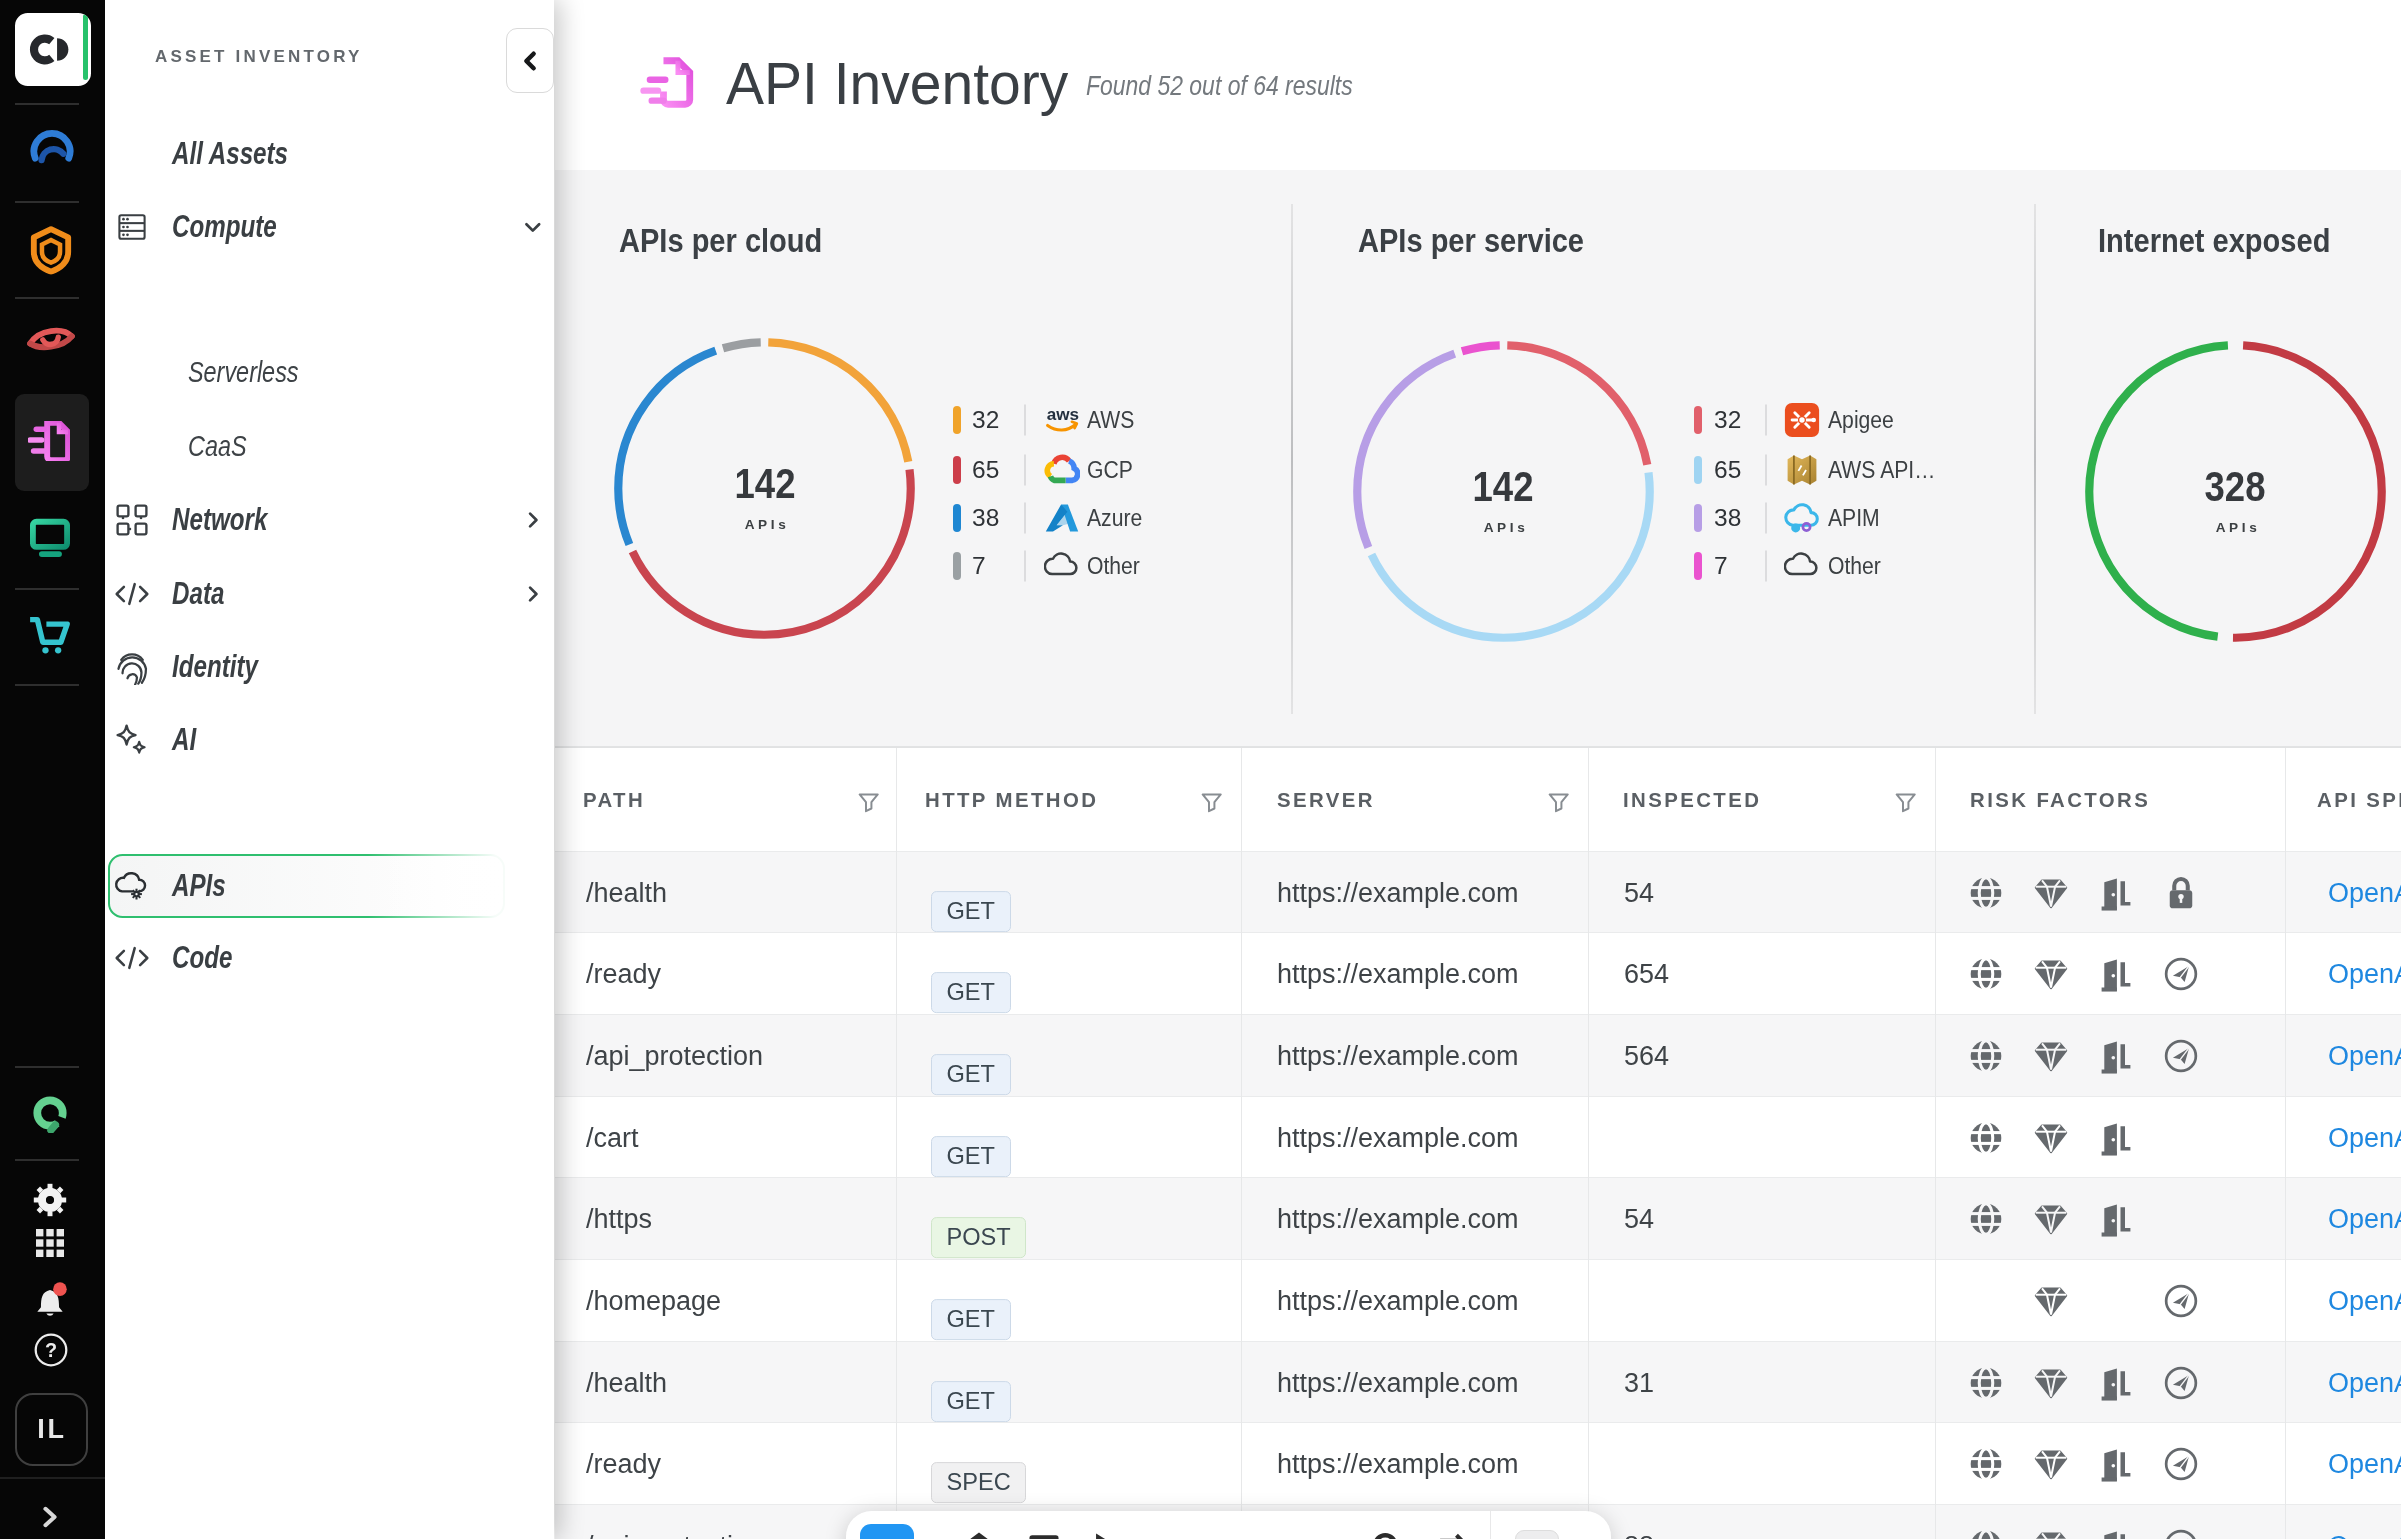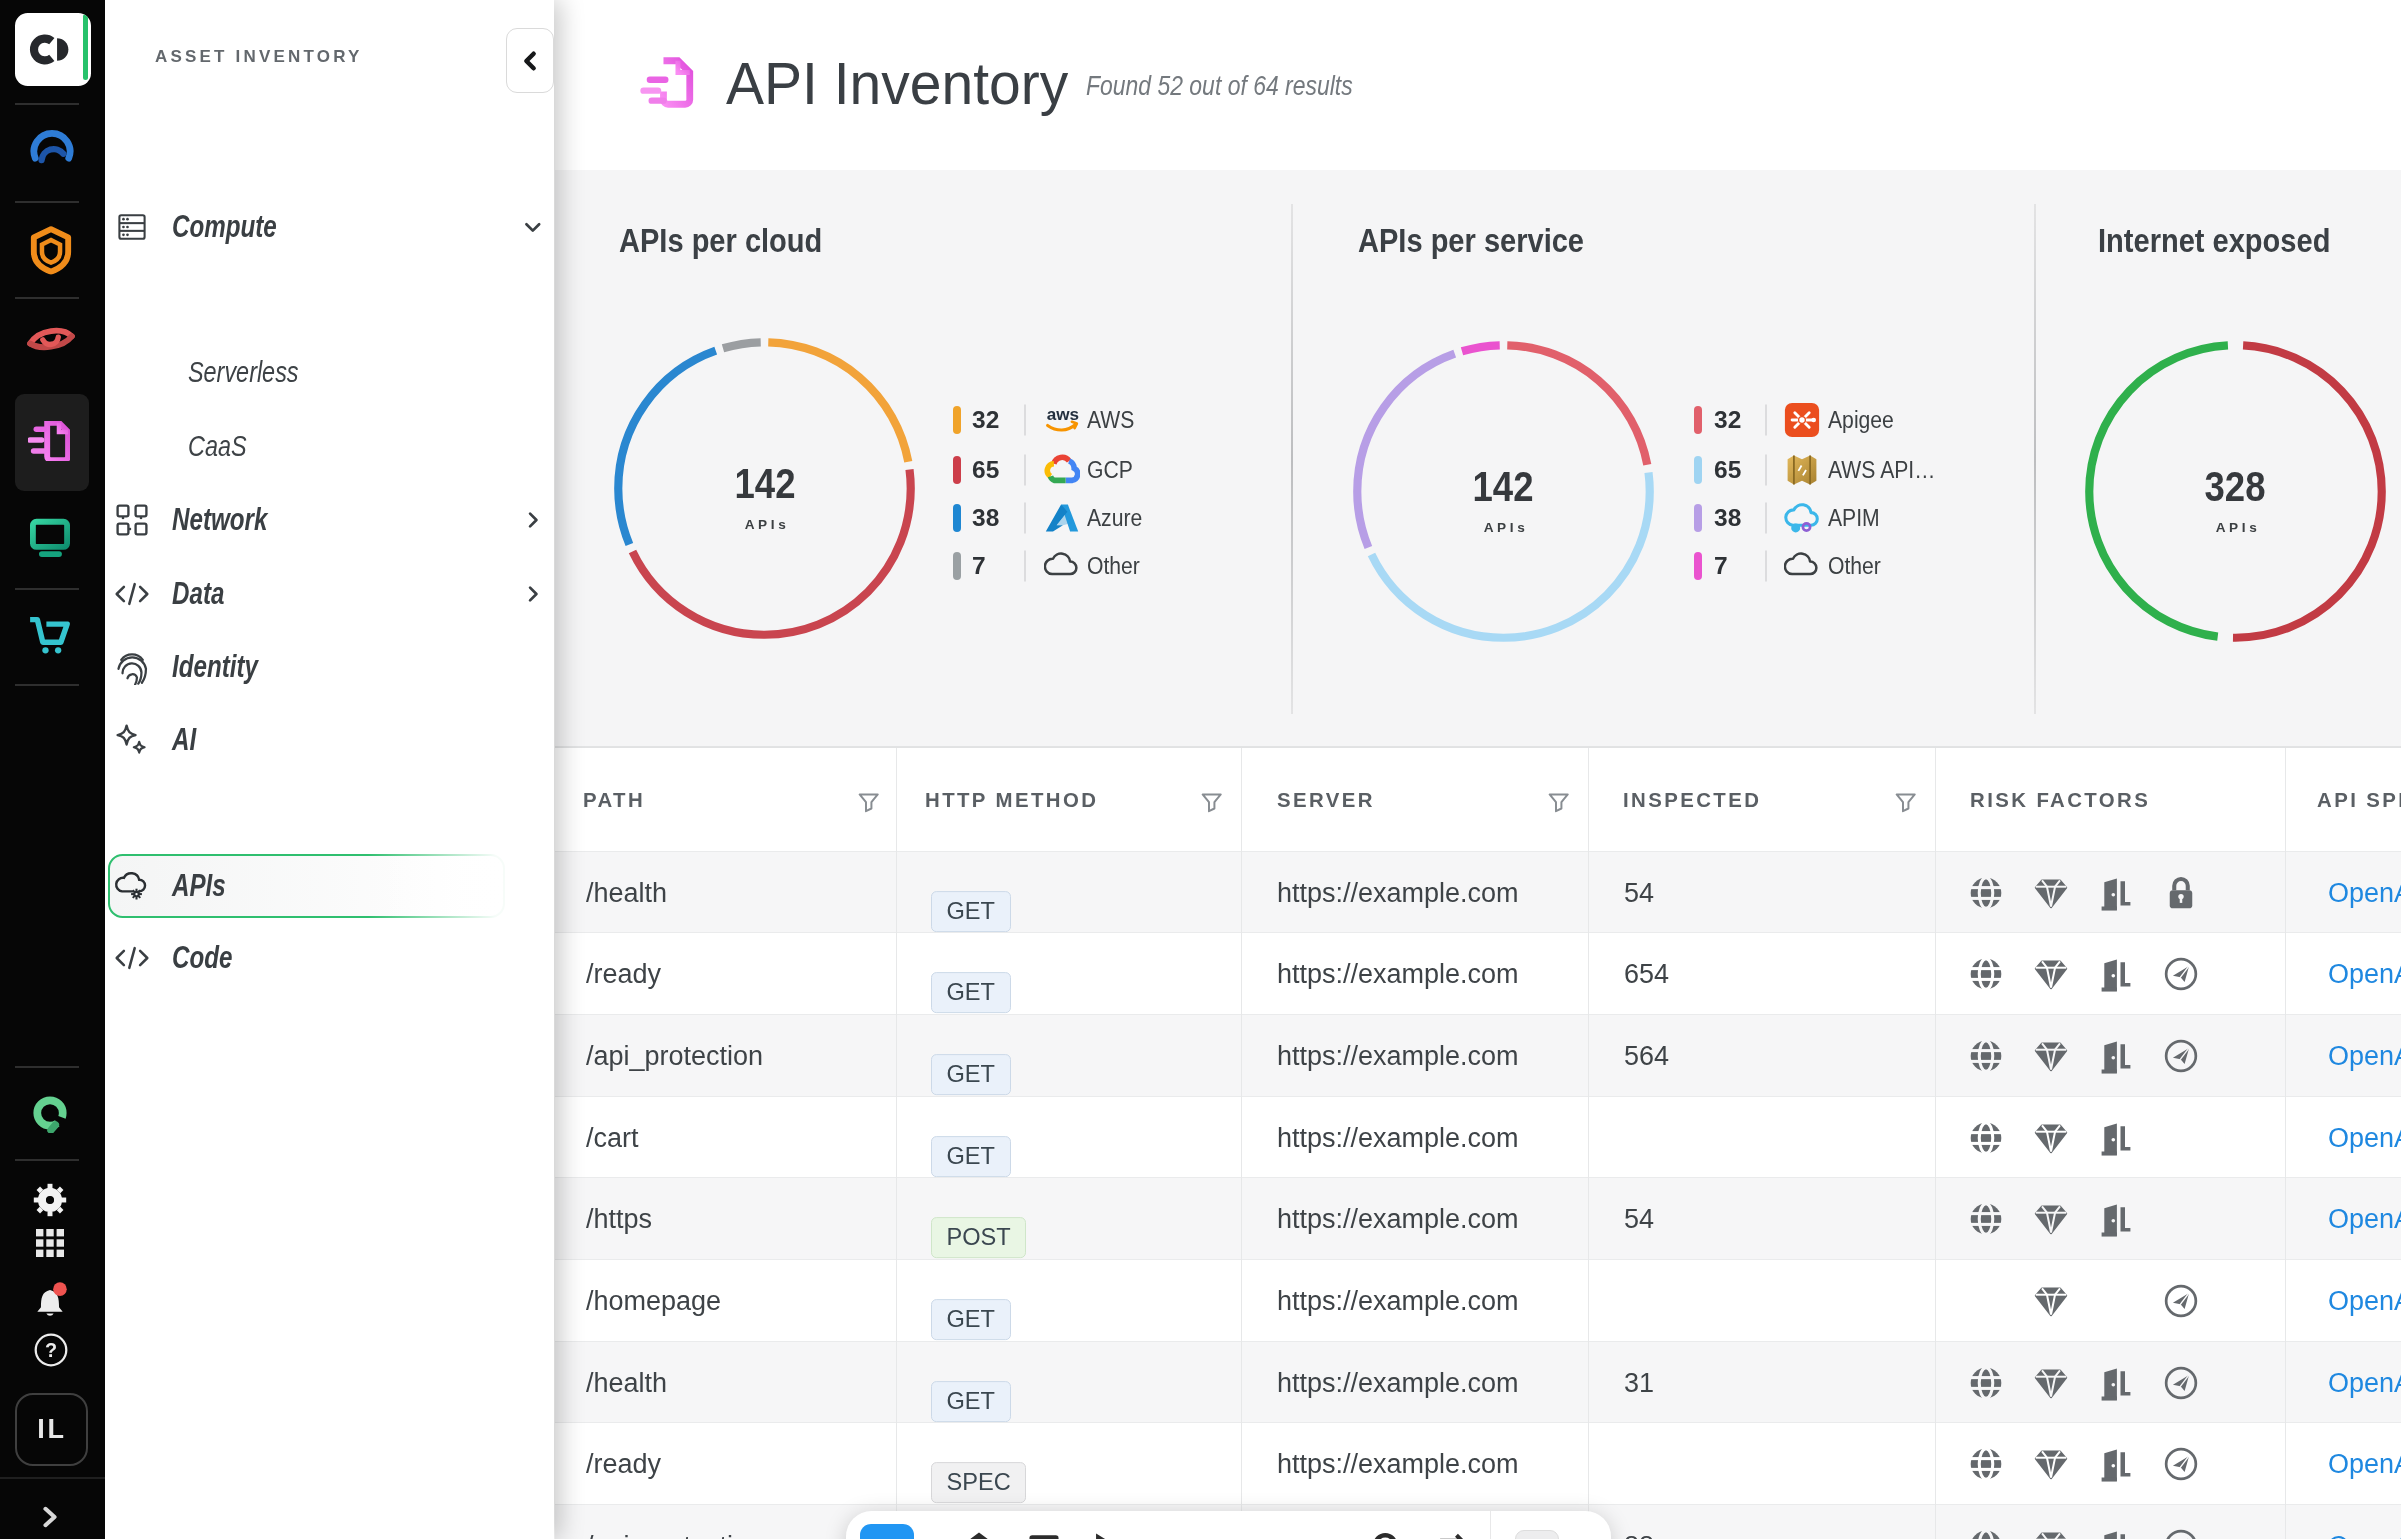--- a/index.html
+++ b/index.html
@@ -28,21 +28,21 @@
 #apisBoxMask { position:absolute; left:263px; top:850px; width:142px; height:71px; background:linear-gradient(to right,rgba(255,255,255,0),rgba(255,255,255,0.96) 90%); }
 
 #main { position:absolute; left:555px; top:0; width:1847px; height:1539px; background:#fff; }
 #grayband { position:absolute; left:0; top:170px; width:2003px; height:577px; background:#f5f5f6; border-bottom:0.9px solid #e2e3e4; }
 .secTitle { position:absolute; font-size:33px; line-height:33px; font-weight:bold; color:#3b4045; white-space:nowrap; transform:scaleX(0.88); transform-origin:left center; }
 .vdiv { position:absolute; top:34px; width:1.8px; height:510px; background:linear-gradient(to bottom,#e3e3e4,#bcbdbf 50%,#e3e3e4); }
 .donutNum { position:absolute; transform:translate(-50%,-50%) scaleX(0.85); font-size:43px; font-weight:bold; color:#36393d; }
 .donutLbl { position:absolute; transform:translate(-50%,-50%); font-size:13.6px; font-weight:bold; letter-spacing:3.6px; color:#3c4043; }
 .lgRow { position:absolute; height:40px; }
 .lgPill { position:absolute; top:50%; transform:translateY(-50%); width:8.2px; height:28px; border-radius:4.5px; }
-.lgNum { position:absolute; top:50%; transform:translateY(-50%); font-size:24.5px; font-weight:bold; color:#2e3236; }
+.lgNum { position:absolute; top:50%; transform:translateY(-50%); font-size:24.5px; font-weight:normal; color:#2e3236; }
 .lgDiv { position:absolute; top:50%; transform:translateY(-50%); width:1.8px; height:31px; background:#dcdcde; }
 .lgIcon { position:absolute; top:50%; transform:translateY(-50%); width:36px; height:36px; }
 .lgLbl { position:absolute; top:50%; transform:translateY(-50%) scaleX(0.92); transform-origin:left center; font-size:23px; color:#3c4043; white-space:nowrap; }
 
 #table { position:absolute; left:0; top:747px; width:1847px; height:792px; border-top:0.9px solid #e1e2e3; }
 .hlbl { position:absolute; top:52px; transform:translateY(-50%); font-size:20.4px; font-weight:bold; letter-spacing:2.4px; color:#5a5f64; white-space:nowrap; }
 .colsep { position:absolute; top:0; bottom:0; width:0.9px; background:#e7e8e9; }
 .row { position:absolute; left:0; width:1847px; height:82px; border-top:0.9px solid #eaebec; --bg:#fff; }
 .row.odd { background:#f6f6f7; --bg:#f6f6f7; }
 .cellPath { position:absolute; left:31px; top:50%; transform:translateY(-50%); font-size:27px; color:#3e4347; }
@@ -479,20 +479,23 @@
     <div id="tbChip"></div>
   </div>
 </div>
 <div id="sidebar">
   <div id="sbTitle">ASSET INVENTORY</div>
   <div id="collapseBtn">
         <svg width="16.3" height="23.6" viewBox="-9 -13 18 26">
           <path d="M 4 -8 L -4 0 L 4 8" fill="none" stroke="#17181a" stroke-width="5" stroke-linecap="round" stroke-linejoin="round"></path>
         </svg>
       </div>
+  <div class="mrow" style="top:125px">
+        <div class="mtext">All Assets</div>
+      </div>
   <div class="mrow" style="top:198px">
     <svg class="micon" viewBox="-20 -20 40 40">
           <g fill="none" stroke="#3a3f43" stroke-width="2.3">
             <rect x="-14" y="-13" width="28" height="26" rx="2"></rect>
             <line x1="-14" y1="-4.3" x2="14" y2="-4.3"></line>
             <line x1="-14" y1="4.3" x2="14" y2="4.3"></line>
           </g>
           <g fill="#3a3f43">
             <circle cx="-9.5" cy="-8.7" r="1.5"></circle>
             <circle cx="-5" cy="-8.7" r="1.5"></circle>

